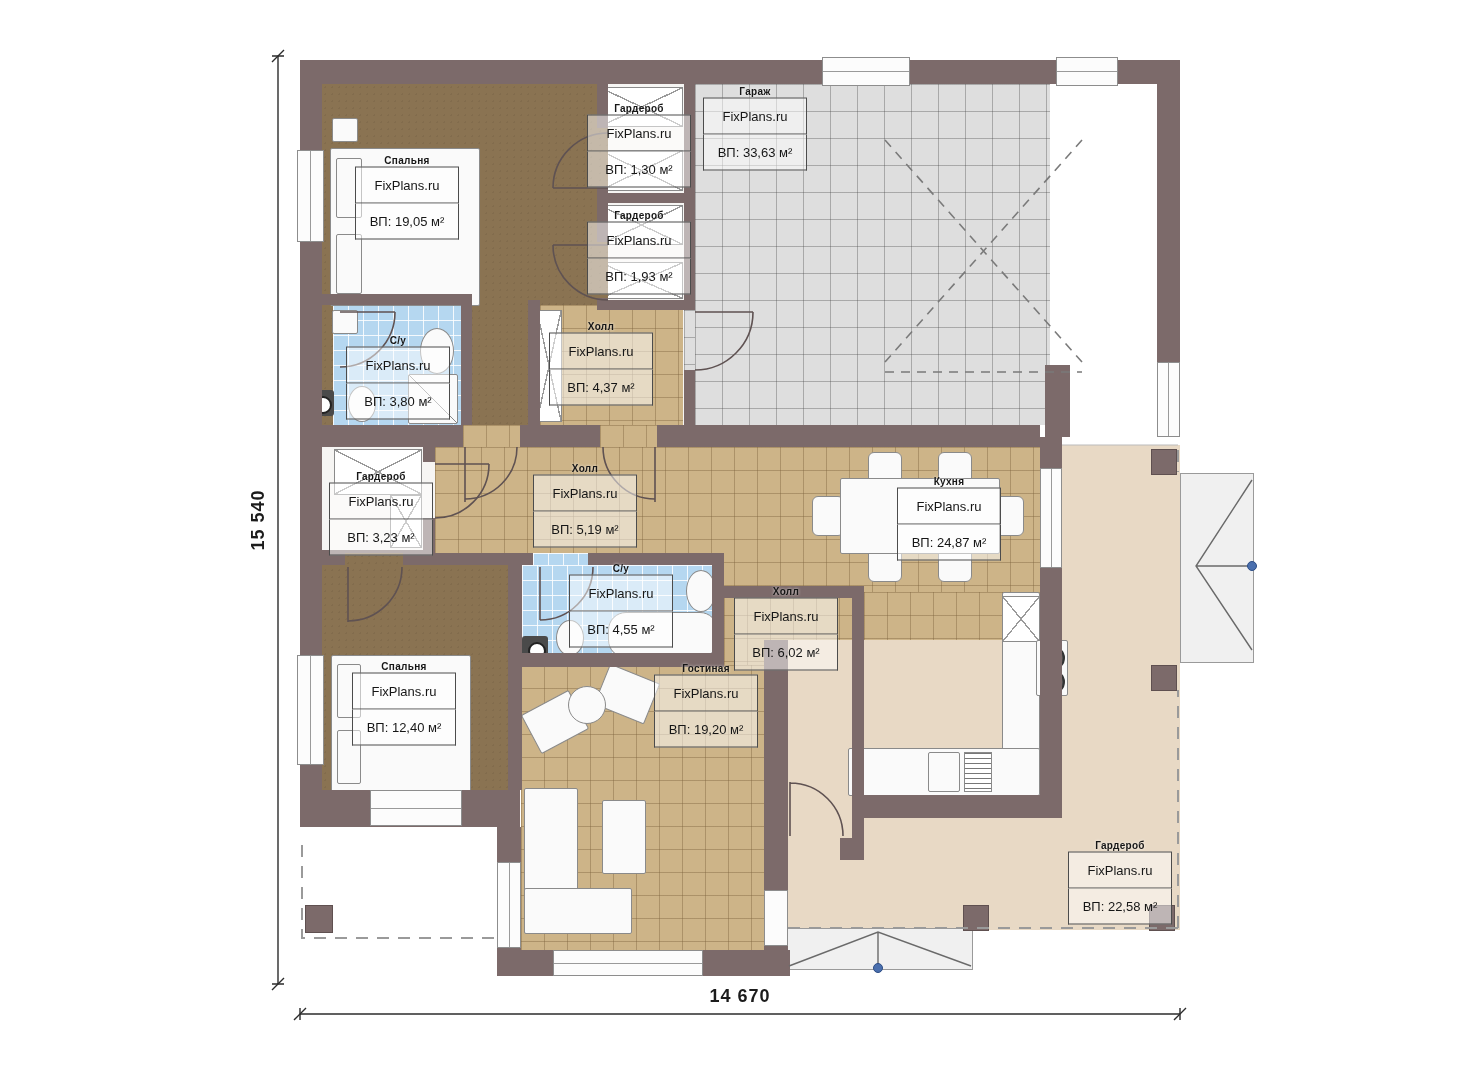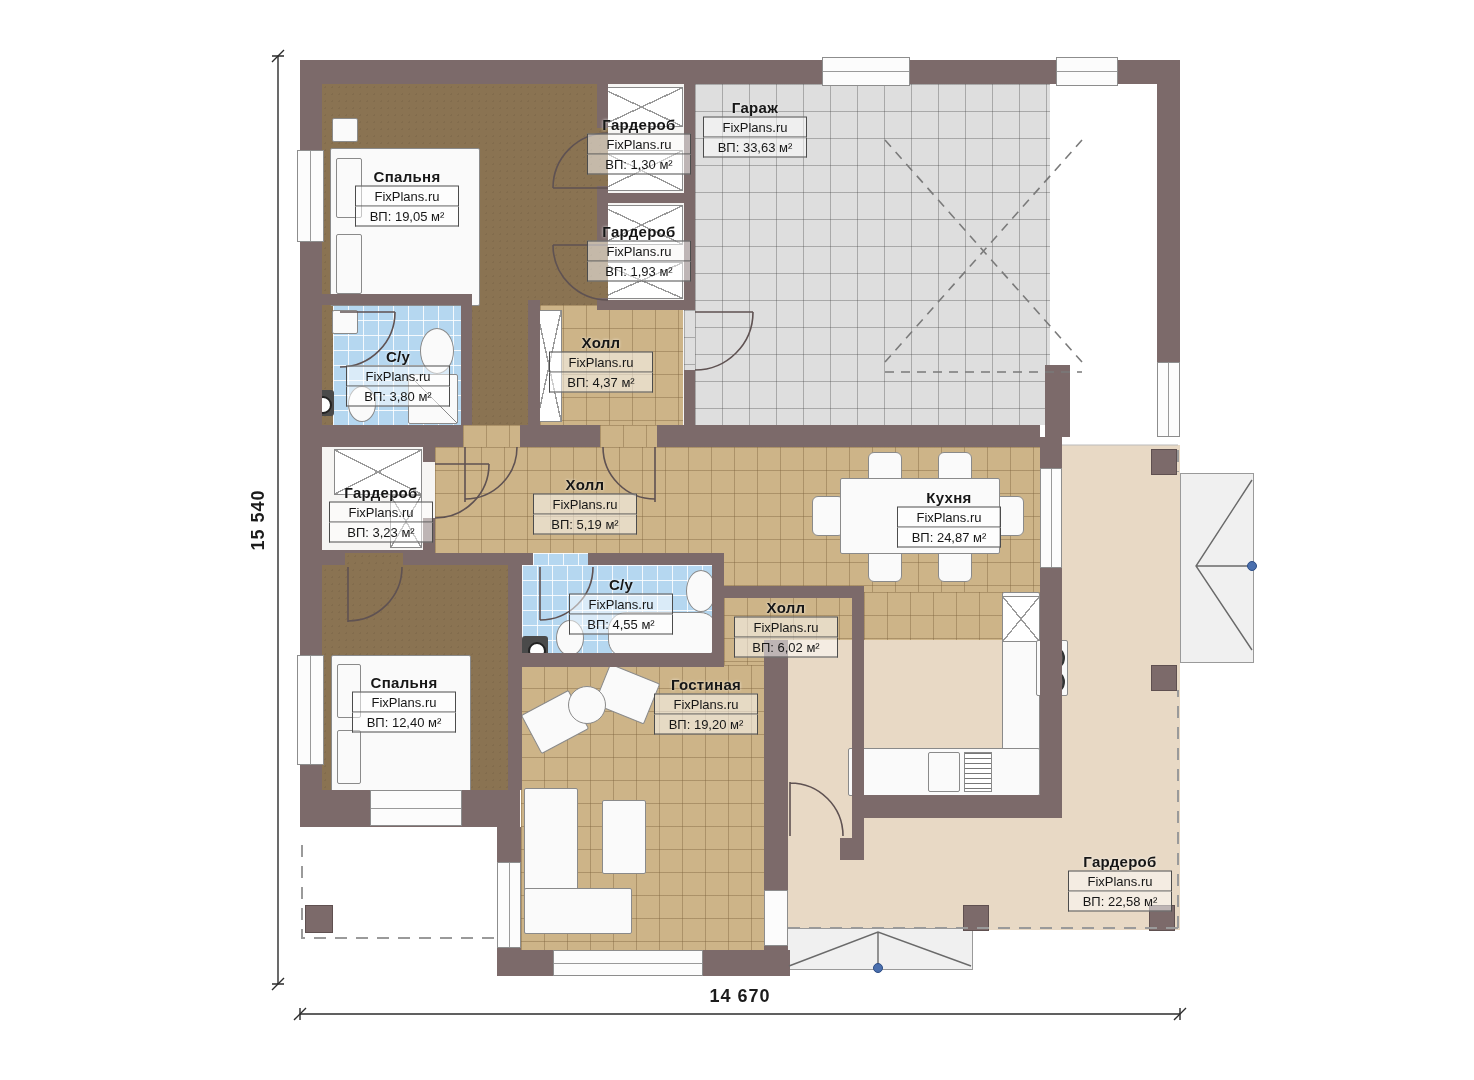--- a/index.html
+++ b/index.html
@@ -33,22 +33,22 @@
   .furn{background:#fafafa;border:1.5px solid #8a8a8a;box-sizing:border-box;border-radius:2px;}
   .xbox{background:#fff;border:1px solid #8a8a8a;box-sizing:border-box;
     background-image:
       linear-gradient(to top right,transparent calc(50% - .7px),#9a9a9a calc(50% - .7px),#9a9a9a calc(50% + .7px),transparent calc(50% + .7px)),
       linear-gradient(to bottom right,transparent calc(50% - .7px),#9a9a9a calc(50% - .7px),#9a9a9a calc(50% + .7px),transparent calc(50% + .7px));}
   .hatch{background:#fff;border:1.5px solid #8a8a8a;box-sizing:border-box;
     background-image:repeating-linear-gradient(#777 0 1px,transparent 1px 5px);}
   .round{border-radius:50%;}
   
   .room-label{position:absolute;transform:translate(-50%,-50%);text-align:center;z-index:60;color:#161616;}
-  .rl-name{font-weight:bold;font-size:15px;letter-spacing:.3px;margin-bottom:1px;text-shadow:0 0 3px rgba(255,255,255,.8);}
-  .rl-cell{border:1px solid #4c4c4c;background:rgba(255,255,255,.5);font-size:13px;padding:2px 7px;min-width:88px;white-space:nowrap;}
+  .rl-name{font-weight:bold;font-size:10px;letter-spacing:.3px;margin-bottom:1px;text-shadow:0 0 3px rgba(255,255,255,.8);}
+  .rl-cell{border:1px solid #4c4c4c;background:rgba(255,255,255,.5);font-size:13px;padding:10px 7px;min-width:88px;white-space:nowrap;}
   .rl-cell + .rl-cell{border-top:none;}
   
   .dim{color:#1c1c1c;font-weight:bold;font-size:18px;letter-spacing:1px;}
   svg.overlay{position:absolute;left:0;top:0;z-index:50;pointer-events:none;}
   .z1{z-index:1}.z2{z-index:10}.z3{z-index:20}.z4{z-index:30}
 </style>
 </head>
 <body>
 
 <div id="stage">

